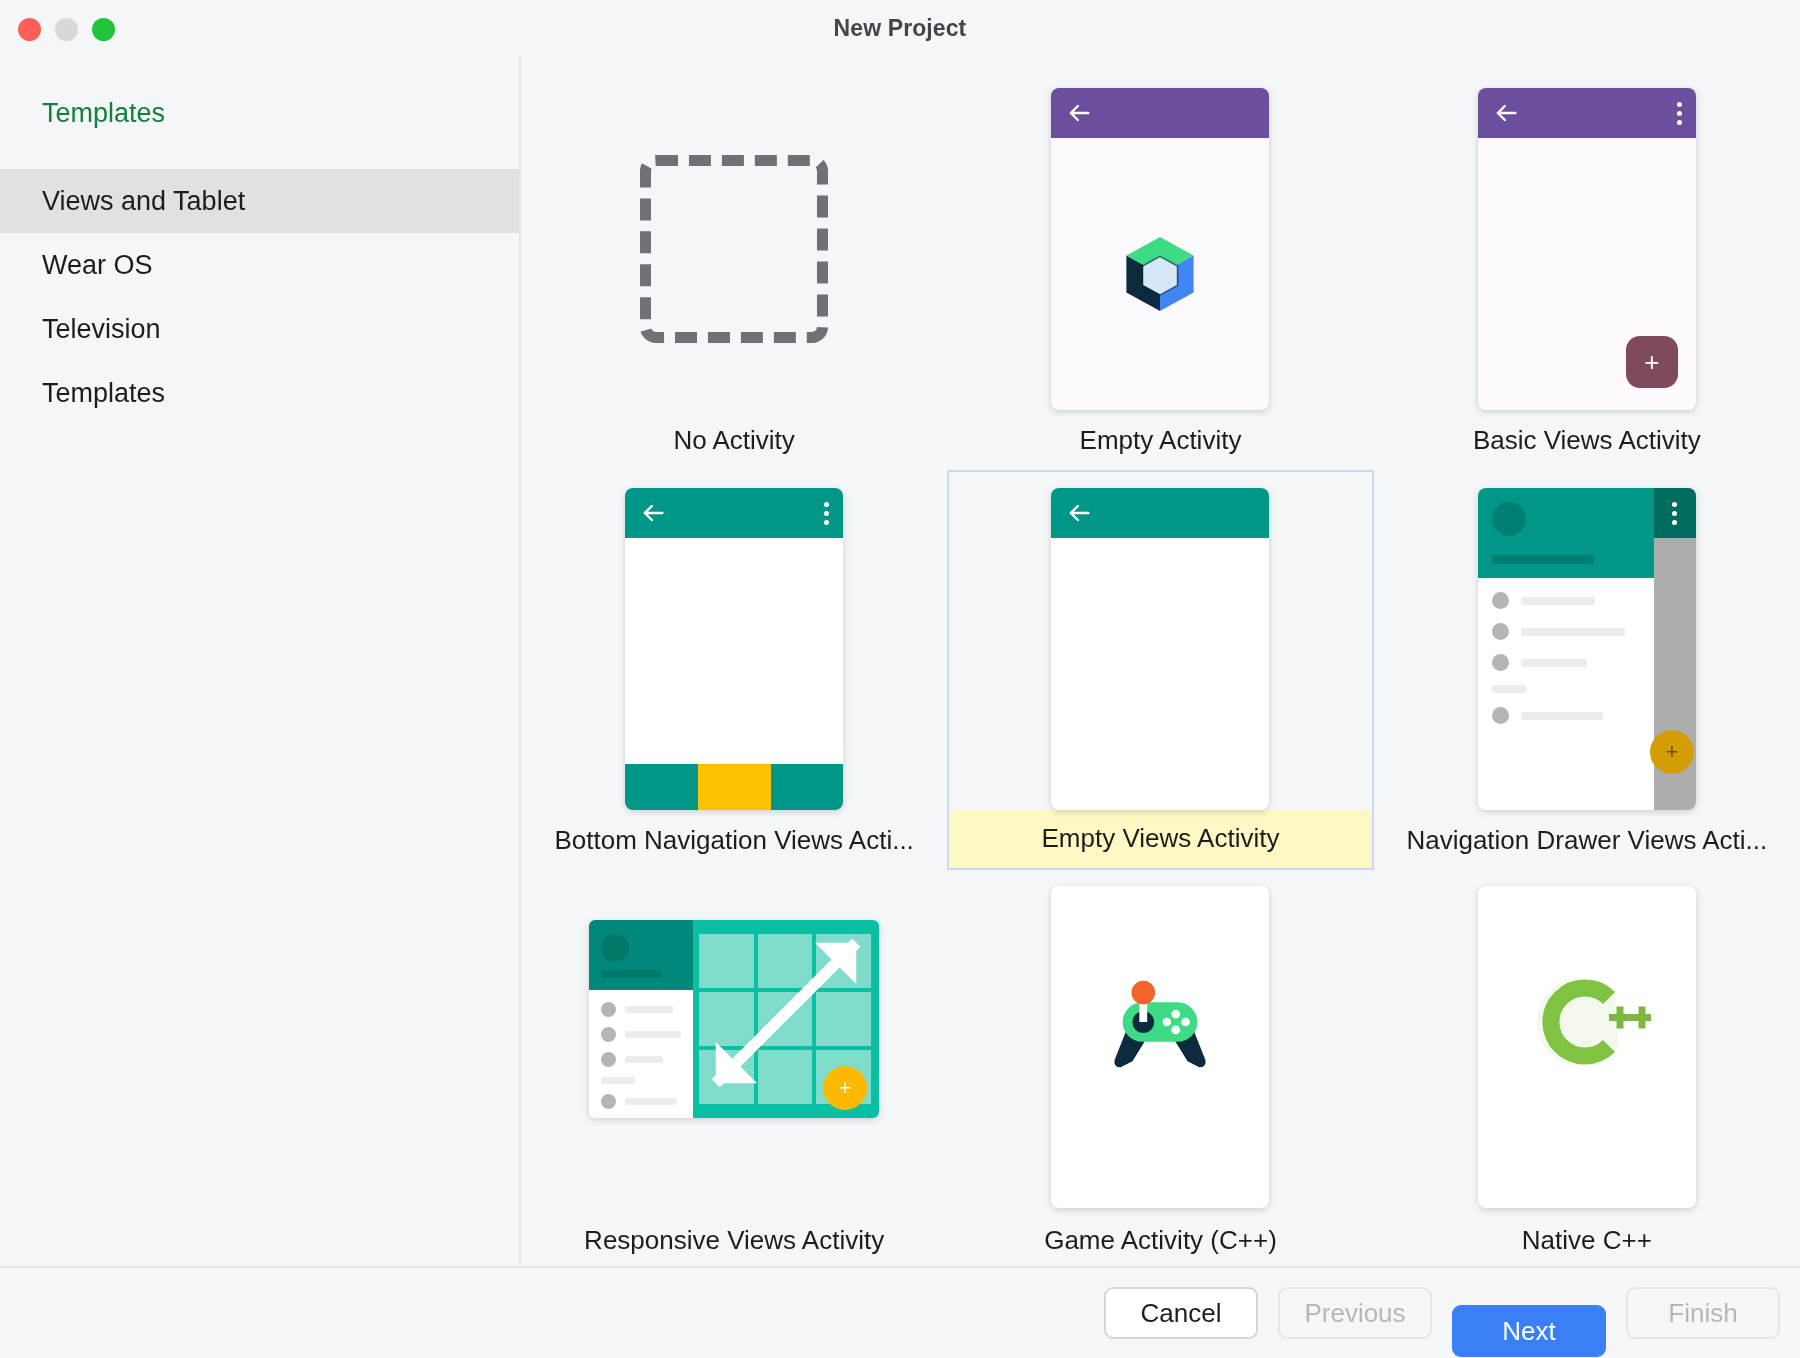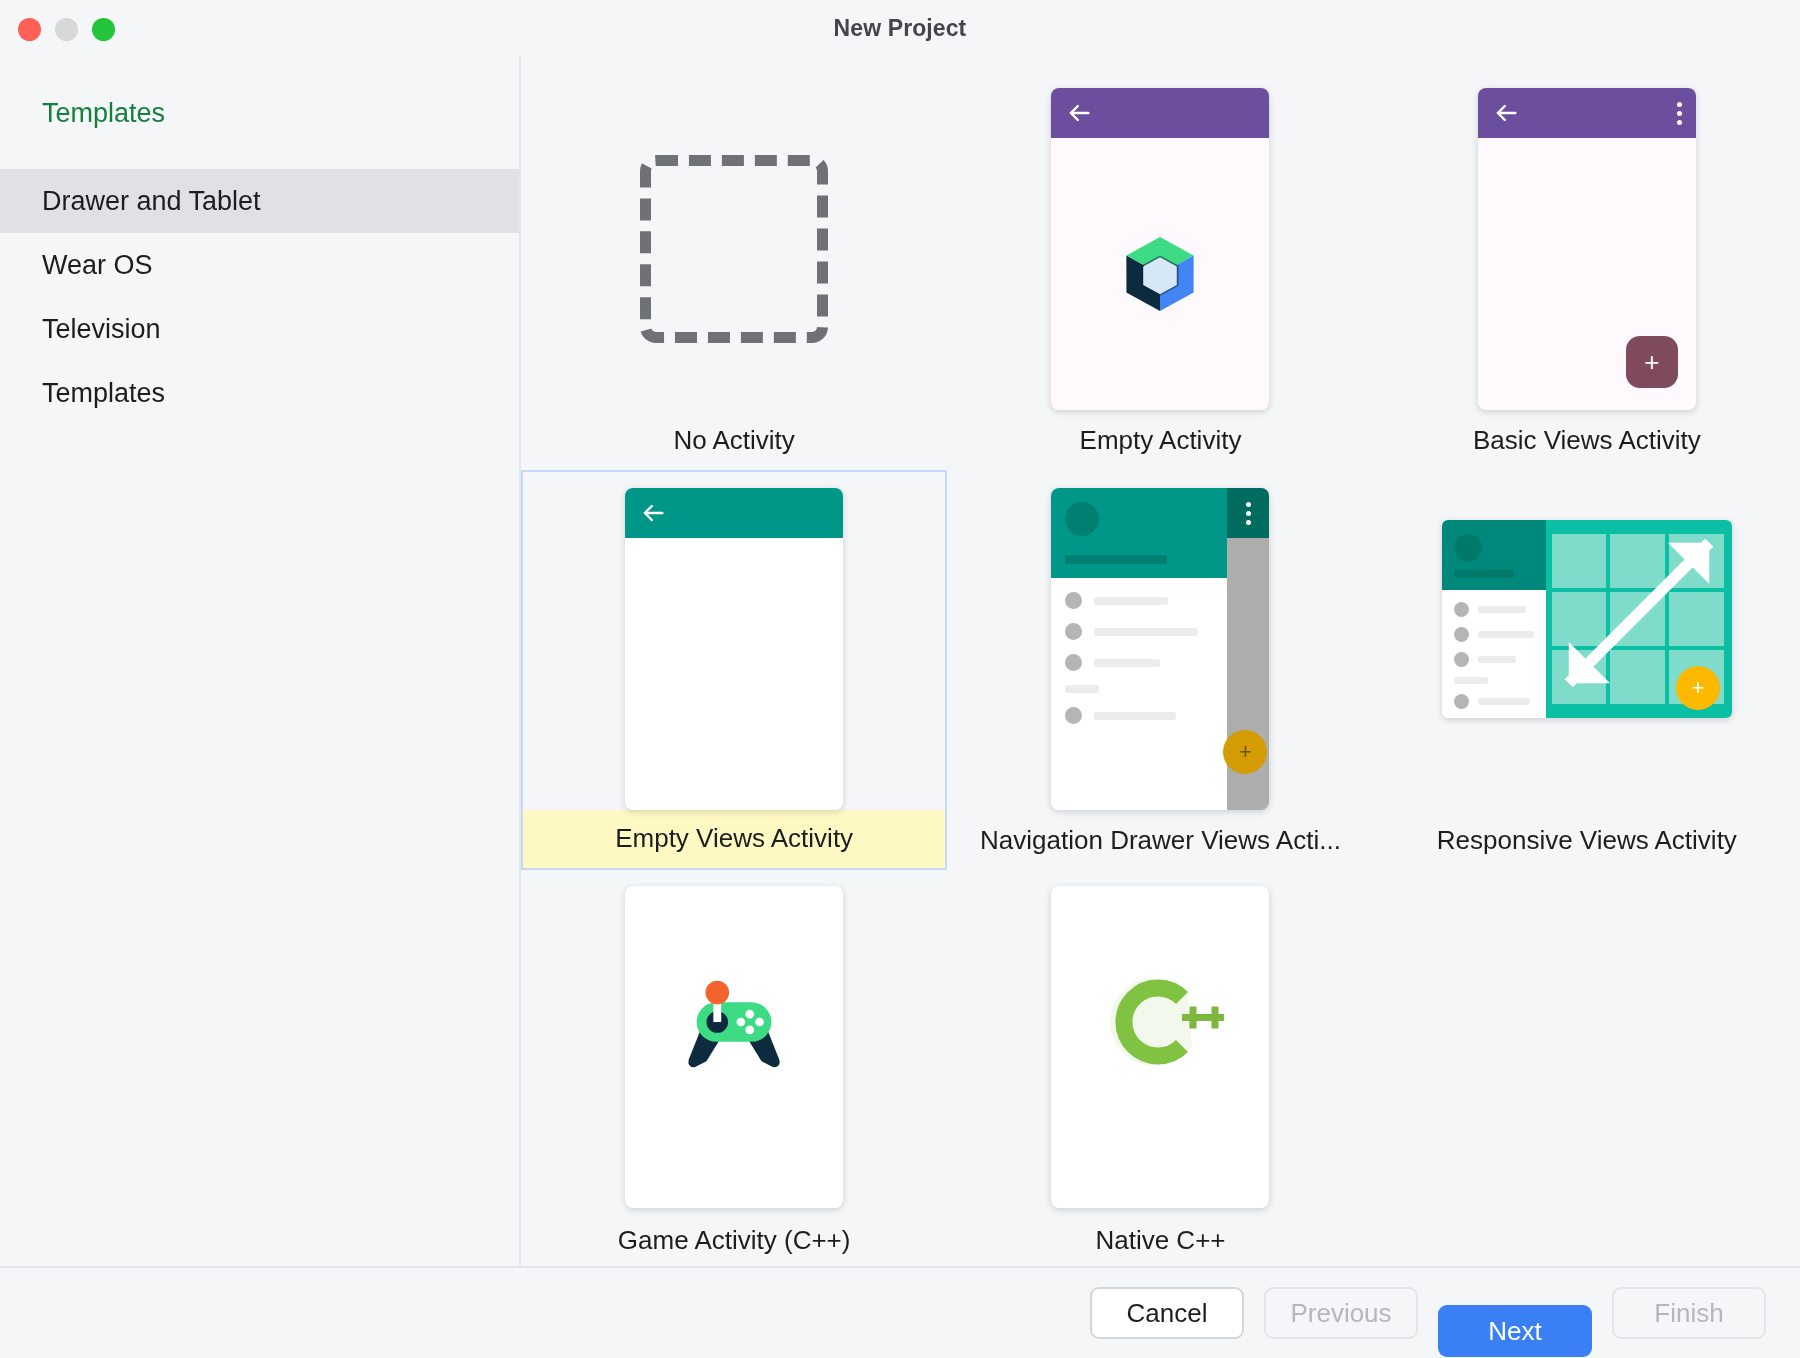--- a/index.html
+++ b/index.html
@@ -166,21 +166,21 @@
   
   .dashed-box { width: 188px; height: 188px; border-radius: 16px;
                 border: 11px dashed #6e7276; }
 
   
   .footer {
     flex: 0 0 92px; height: 92px;
     background: #f5f6f8;
     border-top: 2px solid #e4e6e9;
     display: flex; align-items: center; justify-content: flex-end;
-    padding-right: 34px; gap: 20px;
+    padding-right: 20px; gap: 20px;
   }
   .btn {
     min-width: 154px; height: 52px;
     border-radius: 9px; font-size: 26px;
     display: flex; align-items: center; justify-content: center;
     padding: 0 22px; cursor: default; border: 2px solid transparent;
   }
   .btn.default   { background: #ffffff; border-color: #d4d6da; color: #1b1d1f; }
   .btn.disabled  { background: #f5f6f8; border-color: #e3e5e8; color: #b4b8bd; }
   .btn.primary   { background: #3b7ff5; color: #ffffff; margin-top: 36px; }
@@ -197,21 +197,21 @@
       <div class="light green"></div>
     </div>
     <div class="title">New Project</div>
   </div>
 
   <div class="body">
 
     <div class="sidebar">
       <div class="sidebar-header">Templates</div>
       <div class="sidebar-item selected">
-        <span>Drawer and Tablet</span>
+        <span>Views and Tablet</span>
       </div>
       <div class="sidebar-item">
         <span>Wear OS</span>
       </div>
       <div class="sidebar-item">
         <span>Television</span>
       </div>
       <div class="sidebar-item">
         <span>Templates</span>
       </div>
@@ -265,20 +265,42 @@
                     <span></span>
                     <span></span>
                 </span>
               </div>
               <div class="fab maroon">+</div>
             </div>
           </div>
           <div class="cell-label">Basic Views Activity</div>
         </div>
 
+        <div class="cell">
+          <div class="thumb-wrap">
+            <div class="phone">
+              <div class="appbar teal">
+                <svg class="back-arrow" viewBox="0 0 24 24">
+                  <path d="M20 12H5M11 6l-6 6 6 6" fill="none" stroke="#ffffff" stroke-width="2.1" stroke-linecap="round" stroke-linejoin="round"></path>
+                </svg>
+                <span class="kebab">
+                  <span></span>
+                    <span></span>
+                    <span></span>
+                </span>
+              </div>
+              <div class="bottomnav">
+                <div class="bn-teal"></div>
+                <div class="bn-amber"></div>
+                <div class="bn-teal"></div>
+              </div>
+            </div>
+          </div>
+          <div class="cell-label">Bottom Navigation Views Acti...</div>
+        </div>
 
         <div class="cell selected">
           <div class="thumb-wrap">
             <div class="phone">
               <div class="appbar teal">
                 <svg class="back-arrow" viewBox="0 0 24 24">
                   <path d="M20 12H5M11 6l-6 6 6 6" fill="none" stroke="#ffffff" stroke-width="2.1" stroke-linecap="round" stroke-linejoin="round"></path>
                 </svg>
               </div>
             </div>

